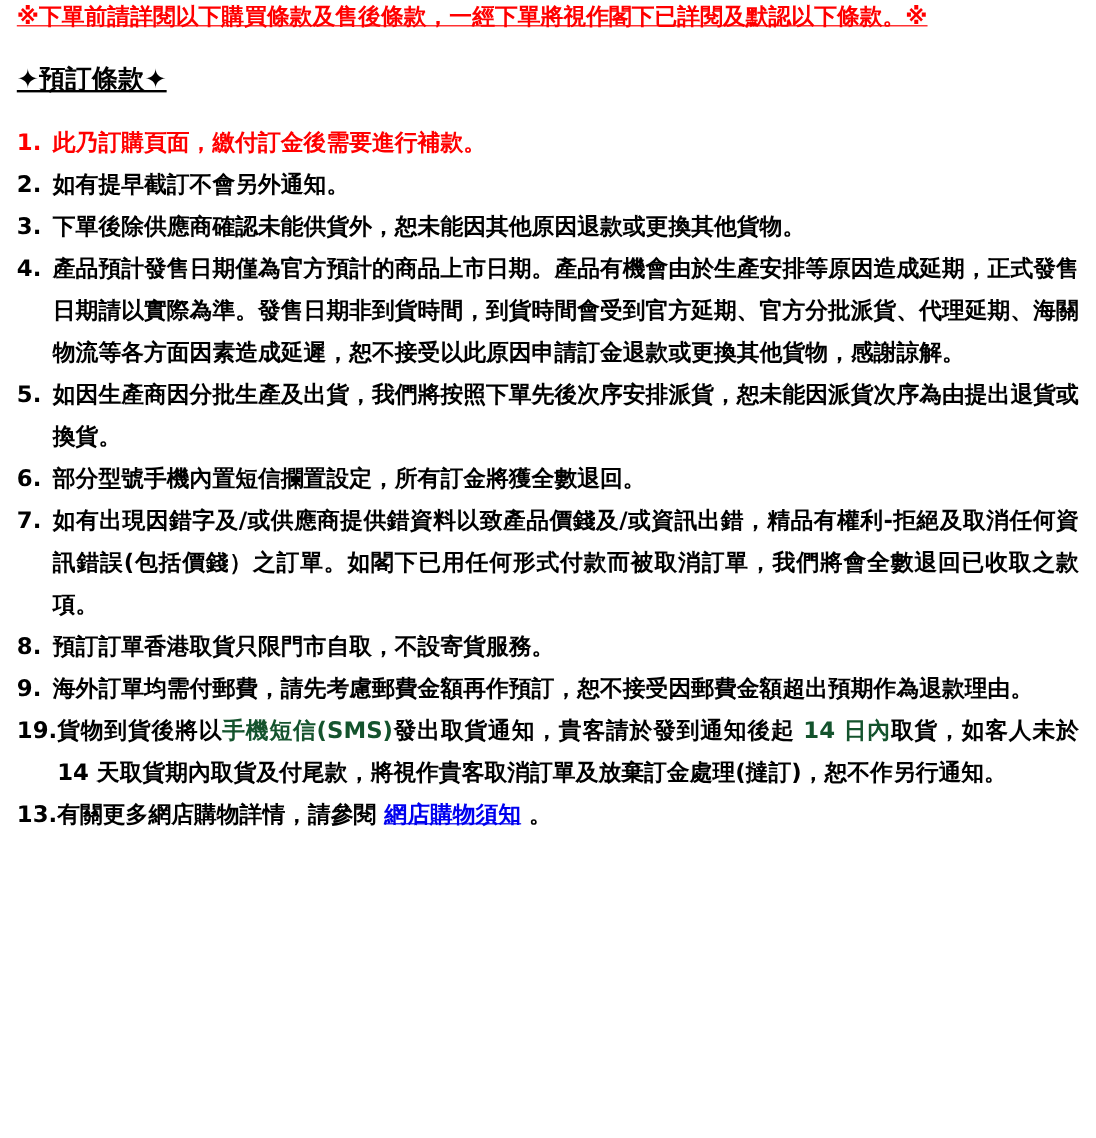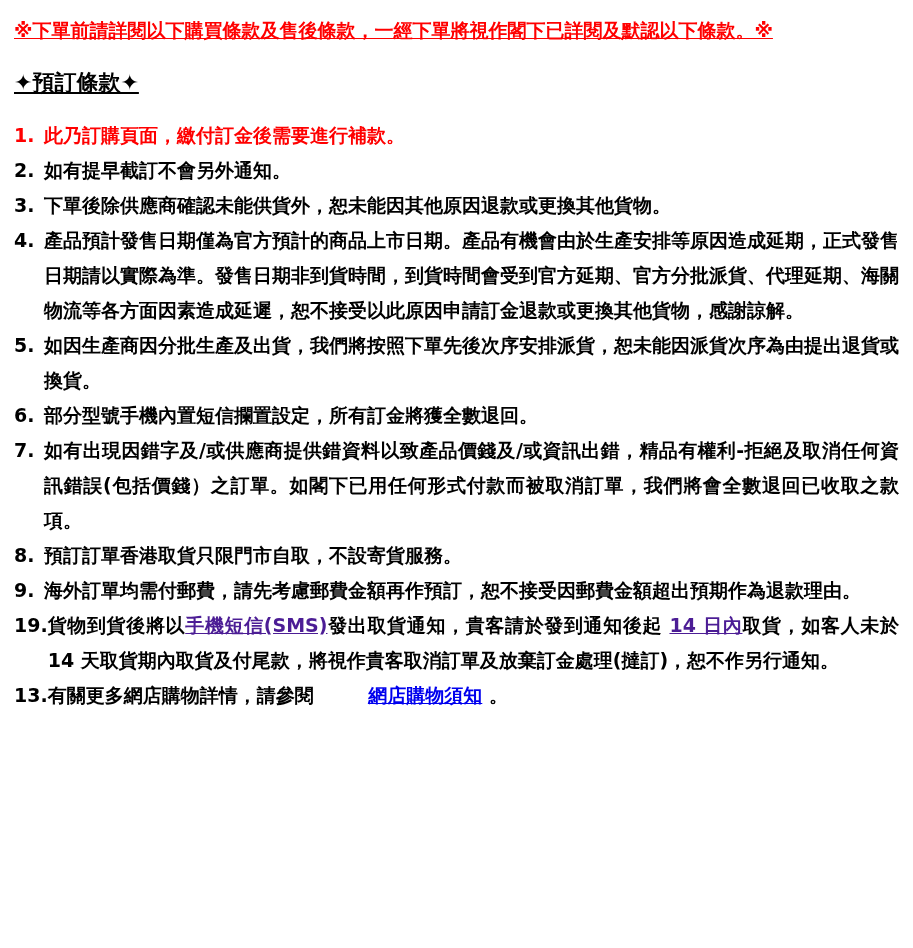--- a/index.html
+++ b/index.html
@@ -5,21 +5,21 @@
   html, body {
     margin: 0;
     padding: 0;
     background: #ffffff;
     font-family: "DejaVu Sans", "Liberation Sans", sans-serif;
   }
   .page {
     width: 913px;
     min-height: 948px;
     box-sizing: border-box;
-    padding: 16px 14px 10px 14px;
+    padding: 0 14px 10px 14px;
     background: #ffffff;
     color: #000000;
     font-weight: bold;
   }
   .title {
     color: #ff0000;
     font-size: 19px;
     font-weight: bold;
     text-decoration: underline;
     margin: 0 0 26px 0;
@@ -48,28 +48,26 @@
   }
   .term-num {
     flex: 0 0 30px;
     white-space: nowrap;
   }
   .term-text {
     flex: 1;
     text-align: justify;
   }
   .red-underline {
-    color: #4c1d95;
-    text-decoration: underline;
+    color: #14532d;
   }
   a.link {
     color: #0000ee;
     font-weight: bold;
     cursor: pointer;
-    margin-left: 48px;
   }
 </style>
 </head>
 <body>
 
 <div class="page">
   <h1 class="title">※下單前請詳閱以下購買條款及售後條款，一經下單將視作閣下已詳閱及默認以下條款。※</h1>
   <h2 class="section-heading">✦預訂條款✦</h2>
   <div class="terms-list" id="terms-list">
       <div class="term-item red">

